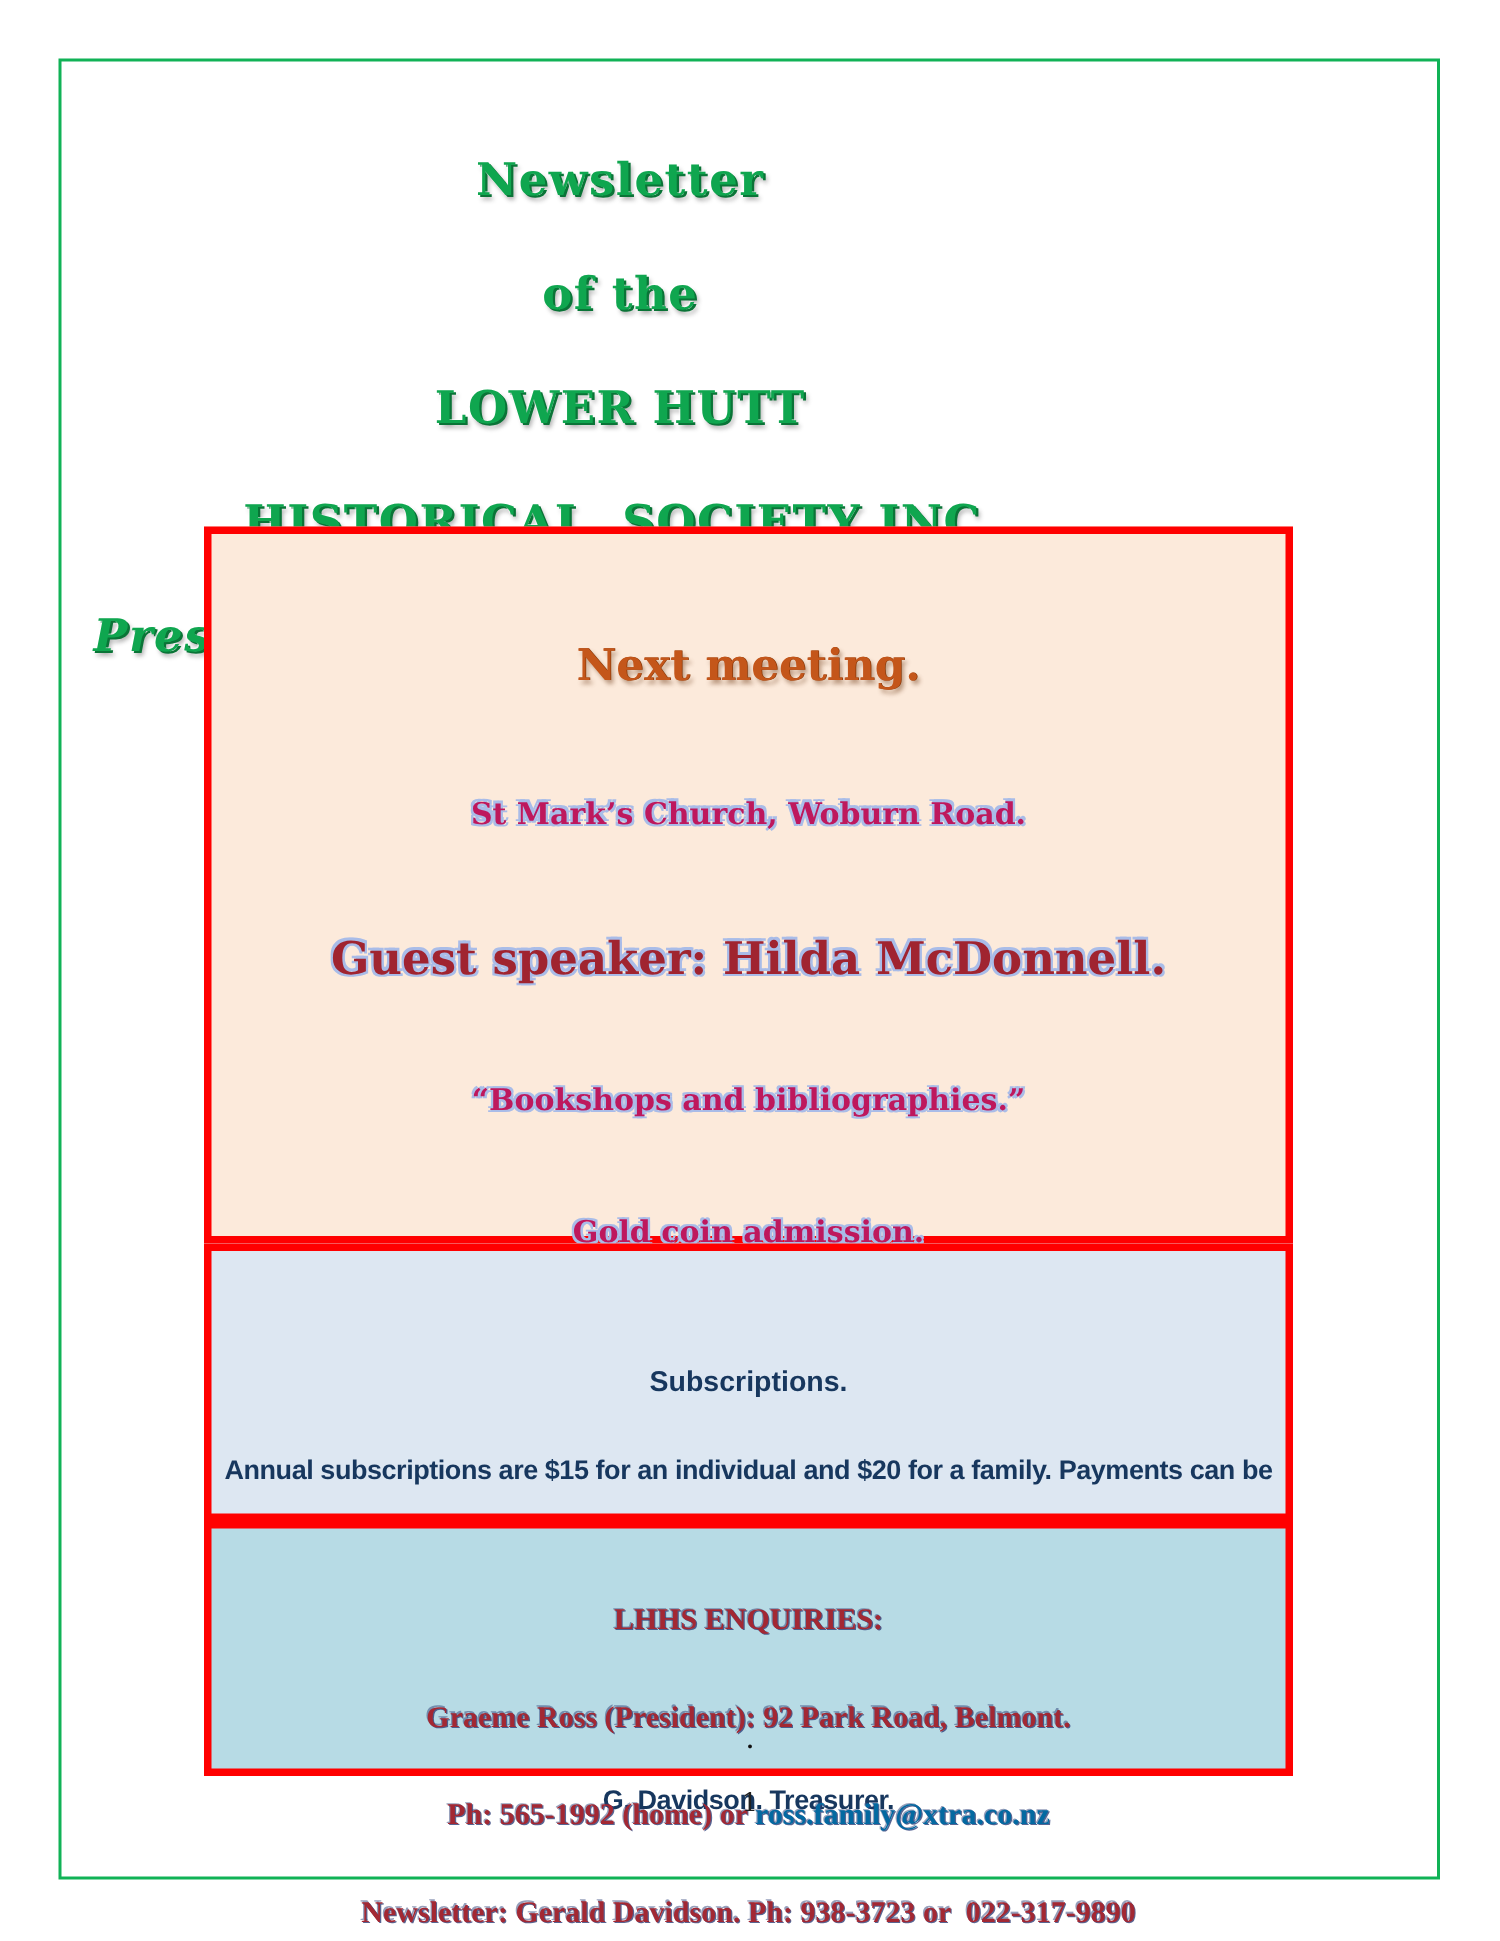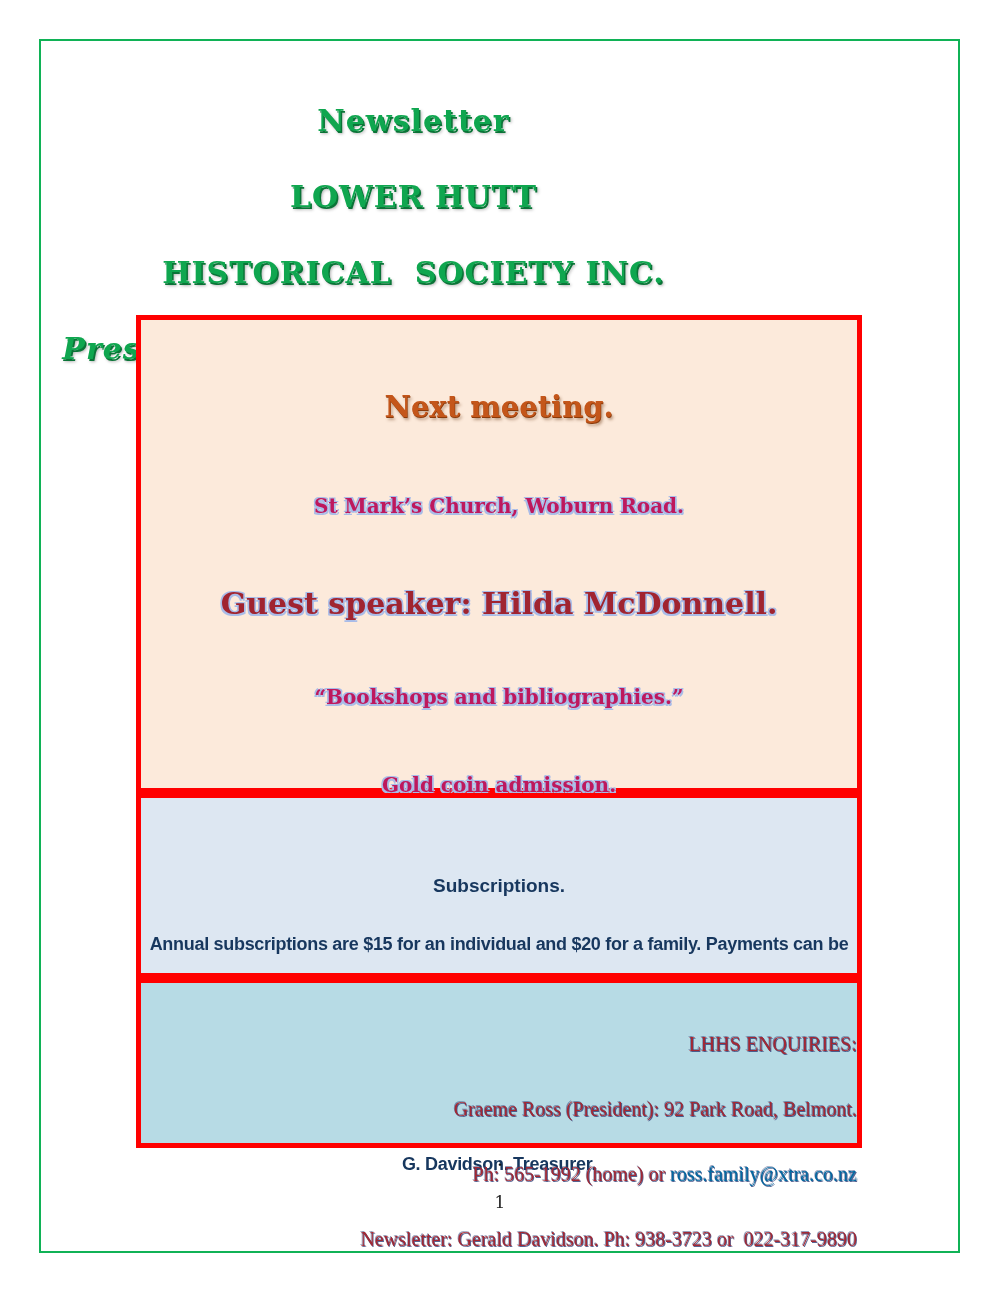--- a/index.html
+++ b/index.html
@@ -33,20 +33,21 @@
                  1.5px 1.5px 0 #0a7437,
                  2.5px 3px 3px rgba(40,40,40,0.35);
   }
   .masthead .tagline { font-style: italic; }
   
   .rbox {
     position: absolute;
     left: 136px; width: 726px;
     border: 5px solid #ff0000;
     text-align: center;
+    margin-top: 36px;
   }
   
   .meeting-box {
     top: 315px; height: 478px;
     background: #fceadb;
     padding-top: 32px;
     font-family: "DejaVu Serif", serif;
     font-weight: bold;
     white-space: pre-wrap;
   }
@@ -88,24 +89,23 @@
     white-space: pre-wrap;
   }
   .subs-heading { font-size: 19px; line-height: 23px; margin-bottom: 2px; }
   .subs-line { font-size: 18px; line-height: 19px; letter-spacing: -0.3px; }
   
   .enq-box {
     top: 978px; height: 170px;
     background: #b7dbe5;
     padding-top: 11px;
     font-family: "Liberation Serif", serif;
-    font-weight: normal;
+    font-weight: bold;
     color: #a32833;
     white-space: pre-wrap;
-    text-align: right;
   }
   .enq-line {
     font-size: 20px;
     line-height: 29px;
     text-shadow: 0.8px 0.8px 0 rgba(46,63,120,0.8), -0.8px -0.8px 0 rgba(46,63,120,0.5);
   }
   .enq-navy { color: #0369a1; }
   .enq-email a, .enq-email span {
     color: #1f4fd8;
     text-decoration: underline;
@@ -124,20 +124,21 @@
     font-family: "DejaVu Serif", serif;
   }
 </style>
 </head>
 <body>
 
 <div class="page-border"></div>
 
 <div class="masthead">
   <div class="mline">Newsletter</div>
+  <div class="mline">of the</div>
   <div class="mline">LOWER HUTT</div>
   <div class="mline">HISTORICAL  SOCIETY INC.</div>
   <div class="mline tagline">Preserve the past, Challenge the future</div>
   <div class="mline">February  2024</div>
 </div>
 
 <div class="rbox meeting-box">
   <div class="meeting-title">Next meeting.</div>
   <div class="m-dark mb30">St Mark’s Church, Woburn Road.</div>
   <div class="m-darkred mb26">Guest speaker: Hilda McDonnell.</div>

